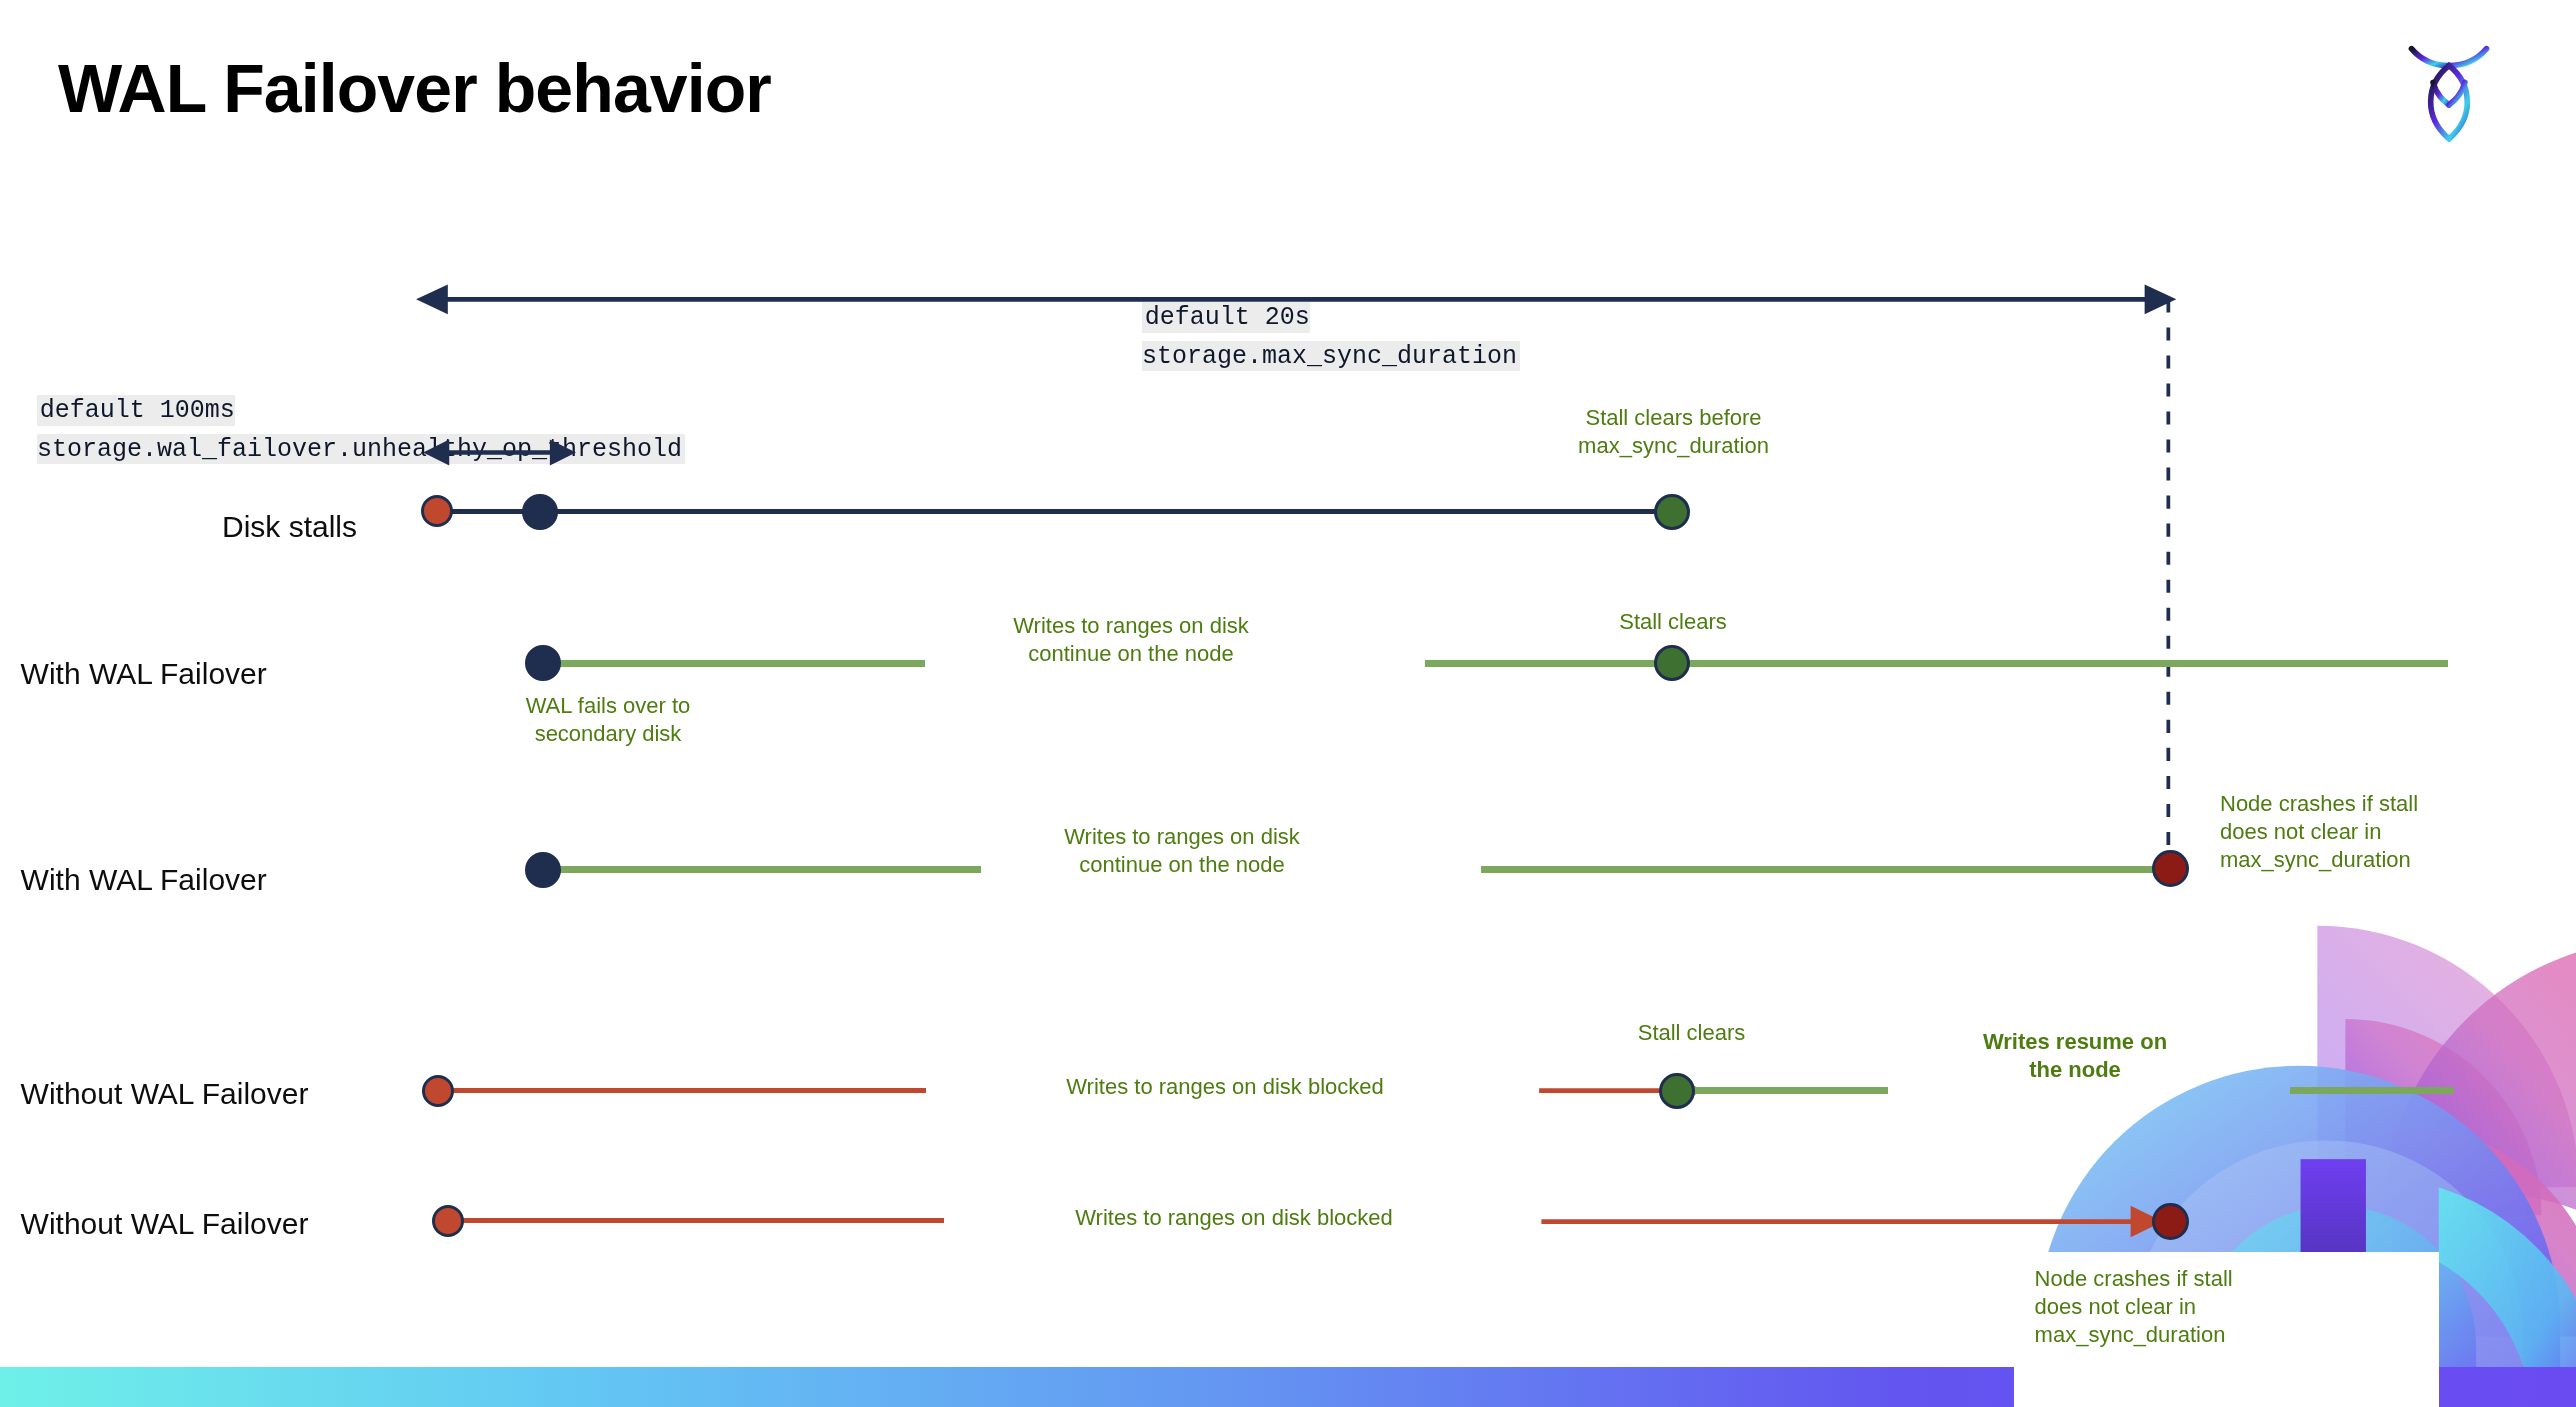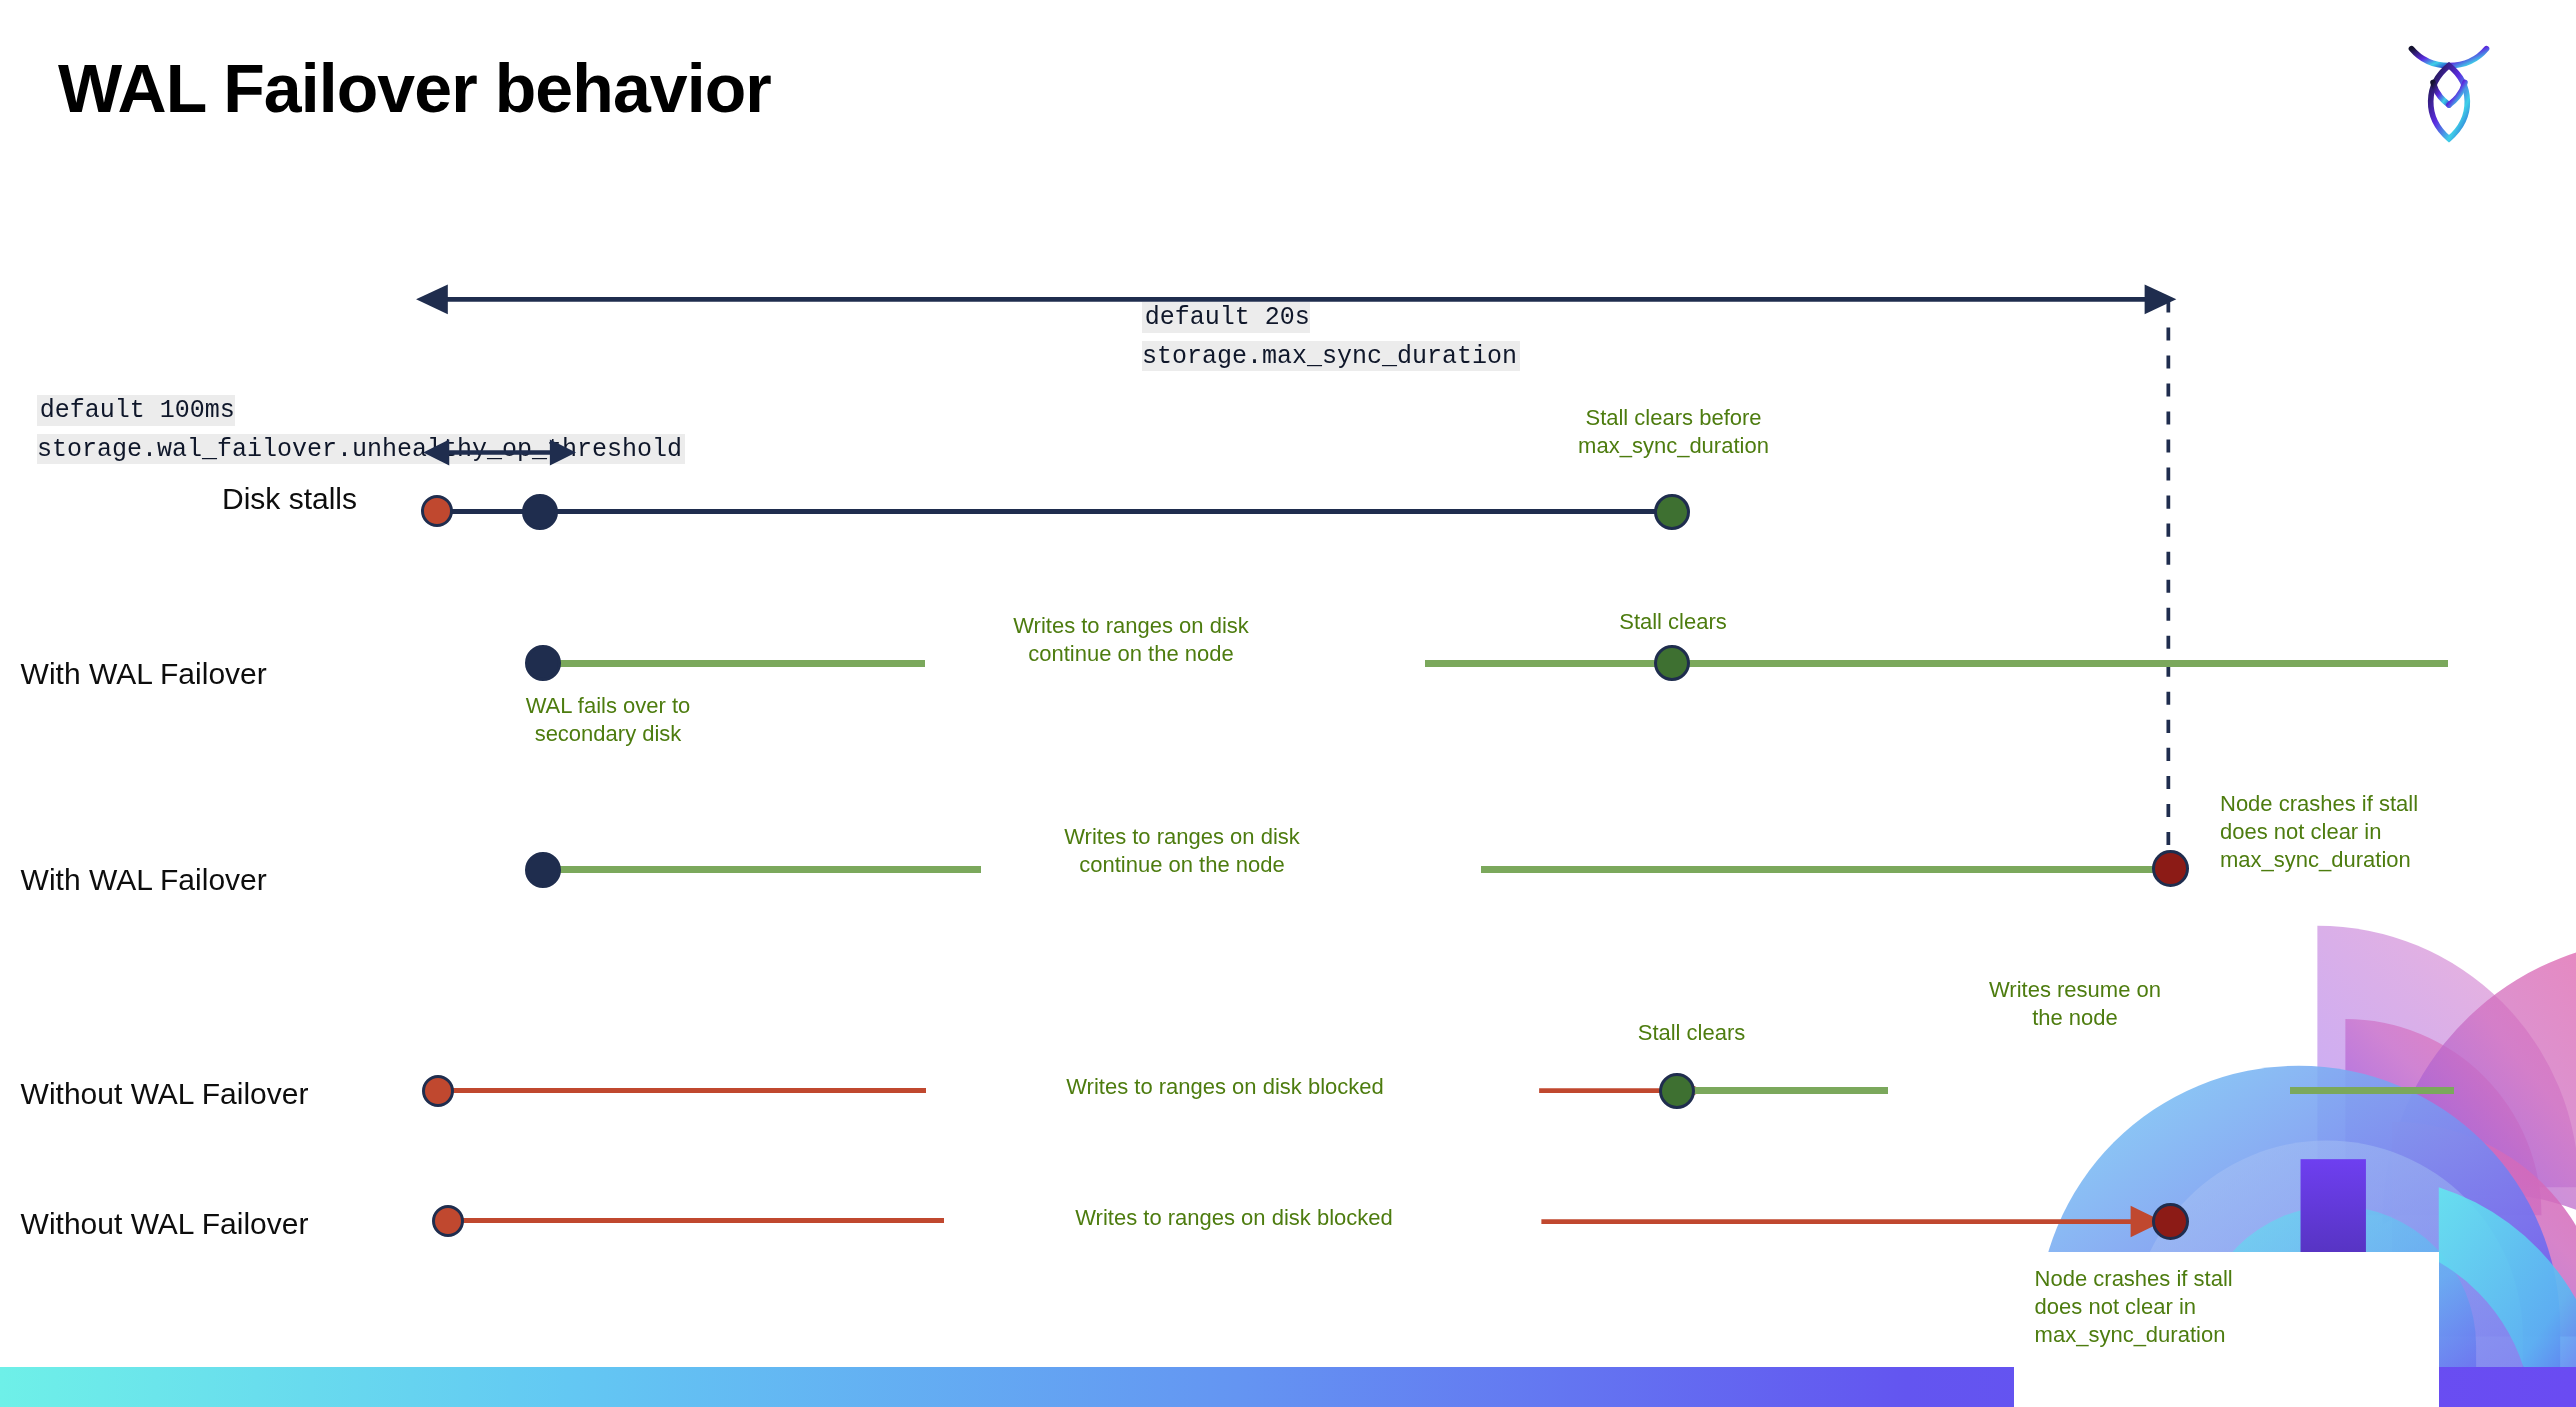--- a/index.html
+++ b/index.html
@@ -176,21 +176,21 @@
     <span>default 100ms
 storage.wal_failover.unhealthy_op_threshold</span>
   </div>
 
   <svg style="position:absolute;left:421px;top:432px;" width="159" height="41" viewBox="0 0 170 44">
     <line x1="22" y1="22" x2="146" y2="22" stroke="#1F2D4E" stroke-width="5"></line>
     <polygon points="2,22 30,8 30,36" fill="#1F2D4E"></polygon>
     <polygon points="166,22 138,8 138,36" fill="#1F2D4E"></polygon>
   </svg>
 
-  <div class="row-label" style="left:222px; top:482px;">Disk stalls</div>
+  <div class="row-label" style="left:222px; top:510px;">Disk stalls</div>
   <div class="line navy" style="left:439px; top:509px; width:299px;"></div>
   <div class="line navy" style="left:523px; top:509px; width:1150px;"></div>
   <div class="dot red" style="left:421px; top:495px; width:32px; height:32px;"></div>
   <div class="dot navy" style="left:522px; top:494px; width:36px; height:36px;"></div>
   <div class="dot green" style="left:1654px; top:494px; width:36px; height:36px;"></div>
   <div class="note" style="left:1496px; top:404px; width:355px;">Stall clears before
 max_sync_duration</div>
 
   <div class="row-label" style="left:20.6px; top:657px;">With WAL Failover</div>
   <div class="line green" style="left:551px; top:660px; width:374px;"></div>
@@ -222,21 +222,21 @@
     <line x1="0" y1="19" x2="150" y2="19" stroke="#C0482F" stroke-width="5"></line>
     <polygon points="178,19 142,2 142,36" fill="#C0482F"></polygon>
   </svg>
   <div class="line green" style="left:1692px; top:1087px; width:196px;"></div>
   <div class="line green" style="left:2290px; top:1087px; width:164px;"></div>
   <div class="dot red" style="left:422px; top:1075px; width:32px; height:32px;"></div>
   <div class="dot green" style="left:1659px; top:1073px; width:36px; height:36px;"></div>
 
   <div class="note" style="left:935px; top:1073px; width:580px;">Writes to ranges on disk  blocked</div>
   <div class="note" style="left:1584px; top:1019px; width:215px;">Stall clears</div>
-  <div class="note" style="left:1916px; top:976px; width:318px;">Writes resume on
+  <div class="note" style="left:1916px; top:1028px; width:318px;font-weight:bold;">Writes resume on
 the node</div>
 
   <div class="row-label" style="left:20.6px; top:1207px;">Without WAL Failover</div>
   <div class="line red" style="left:458px; top:1218px; width:486px;"></div>
   <svg style="position:absolute;left:1538px;top:1204px;" width="645" height="37" viewBox="0 0 690 40">
     <line x1="0" y1="19" x2="645" y2="19" stroke="#C0482F" stroke-width="5"></line>
     <polygon points="672,19 637,2 637,36" fill="#C0482F"></polygon>
   </svg>
   <div class="dot red" style="left:432px; top:1205px; width:32px; height:32px;"></div>
   <div class="dot darkred" style="left:2152px; top:1203px; width:37px; height:37px;"></div>

